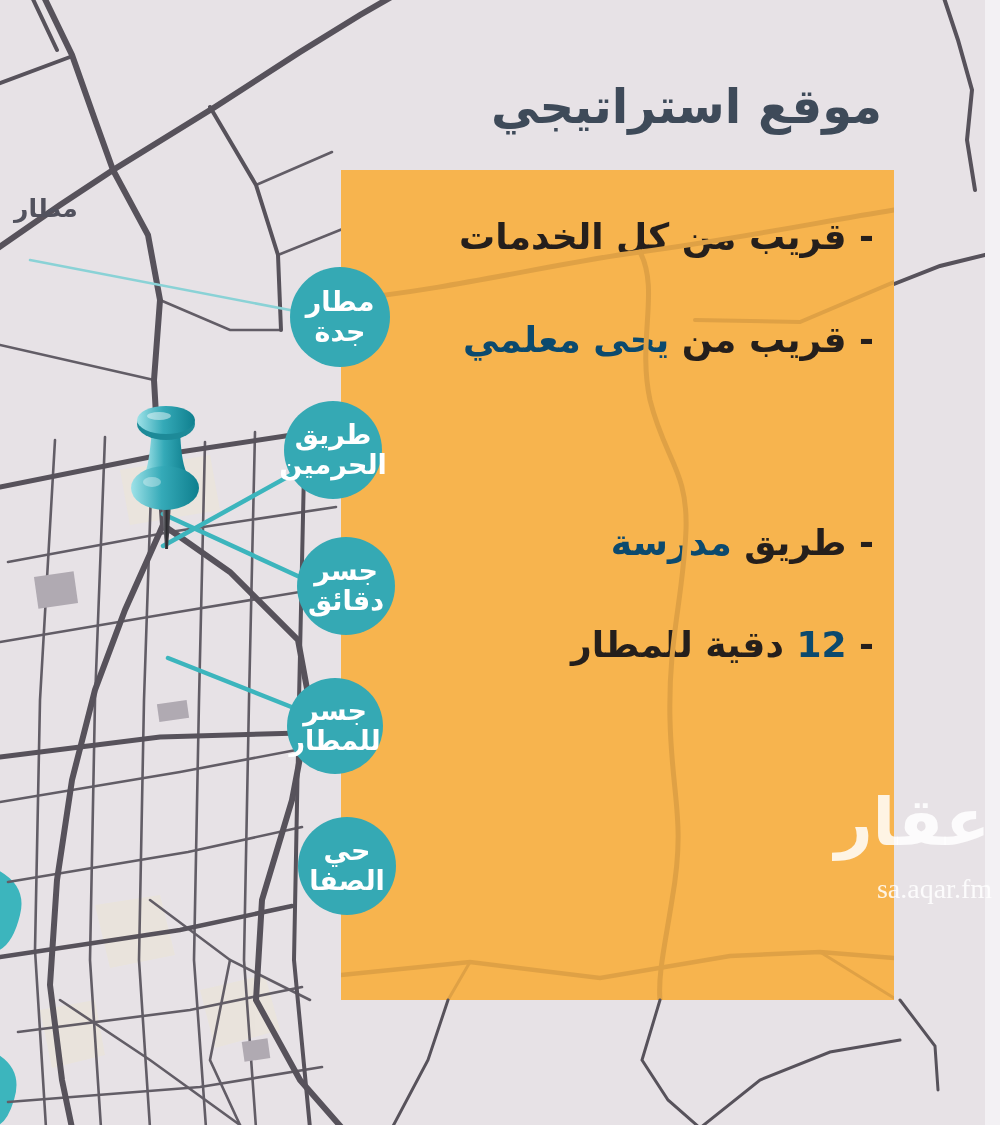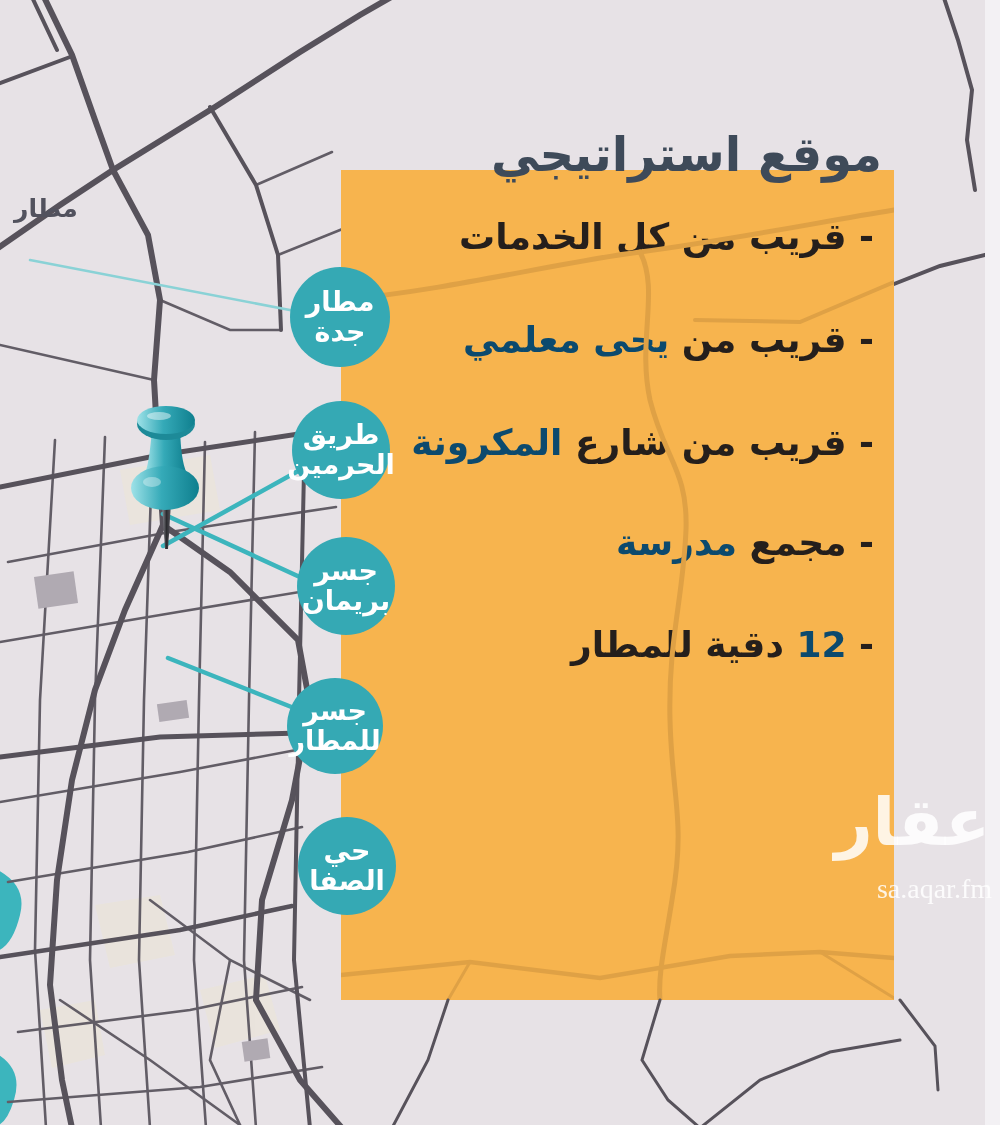--- a/index.html
+++ b/index.html
@@ -9,41 +9,41 @@
     font-family:"DejaVu Sans",sans-serif;
   }
   svg.layer{position:absolute;left:0;top:0;}
   .panel{
     position:absolute;left:341px;top:170px;width:553px;height:830px;
     background:#f7b44e;
   }
   .page-title{
     position:absolute;right:118px;top:78px;
     font-size:48px;font-weight:700;color:#3e4a59;
-    direction:rtl;white-space:nowrap;margin-top:48px;
+    direction:rtl;white-space:nowrap;
   }
   .airport-label{
     position:absolute;left:14px;top:194px;
     font-size:25px;font-weight:700;color:#52525e;direction:rtl;
   }
   .bullet{
     position:absolute;right:20px;height:52px;line-height:52px;
     direction:rtl;white-space:nowrap;
     font-size:36px;font-weight:700;color:#251f1c;
   }
   .bullet .hl{color:#0c4a6e;}
   .b1{top:41px}.b2{top:144px}.b3{top:247px}.b4{top:347px}.b5{top:449px}.b6{top:554px}
   .badge{
     position:absolute;border-radius:50%;background:#35a9b4;
     display:flex;flex-direction:column;align-items:center;justify-content:center;
     color:#ffffff;font-weight:700;font-size:27px;line-height:1.12;
     text-align:center;direction:rtl;
   }
   .badge-1{left:290px;top:267px;width:100px;height:100px;}
-  .badge-2{left:292px;top:401px;width:98px;height:98px;}
+  .badge-2{left:284px;top:401px;width:98px;height:98px;}
   .badge-3{left:297px;top:537px;width:98px;height:98px;}
   .badge-4{left:287px;top:678px;width:96px;height:96px;}
   .badge-5{left:298px;top:817px;width:98px;height:98px;justify-content:center;}
   .watermark{position:absolute;right:0;top:0;width:1000px;height:1125px;pointer-events:none;margin-top:8px;}
   .wm-logo{
     position:absolute;right:10px;top:782px;
     font-size:66px;font-weight:700;line-height:1;
     color:rgba(255,255,255,0.85);direction:rtl;
   }
   .wm-site{
@@ -121,25 +121,22 @@
     <rect x="985" y="0" width="15" height="1125" fill="#f3f1f4"></rect>
   </svg>
 
   <div class="panel">
     <div class="bullet b1">
       <span>- قريب من كل الخدمات</span><span class="hl"></span><span></span>
     </div>
     <div class="bullet b2">
       <span>- قريب من </span><span class="hl">يحى معلمي</span><span></span>
     </div>
-    <div class="bullet b3">
-      <span>- قريب من شارع </span><span class="hl">المكرونة</span><span></span>
-    </div>
     <div class="bullet b4">
-      <span>- مجمع </span><span class="hl">مدرسة</span><span></span>
+      <span>- طريق </span><span class="hl">مدرسة</span><span></span>
     </div>
     <div class="bullet b5">
       <span>- </span><span class="hl">12</span><span> دقية للمطار</span>
     </div>
   </div>
 
   <svg class="layer" width="1000" height="1125" viewBox="0 0 1000 1125">
     <defs>
       <clipPath id="panelClip">
           <rect x="341" y="170" width="553" height="830"></rect>
@@ -191,21 +188,21 @@
   <div class="badge badge-1">
     <span>مطار</span>
     <span>جدة</span>
   </div>
   <div class="badge badge-2">
     <span>طريق</span>
     <span>الحرمين</span>
   </div>
   <div class="badge badge-3">
     <span>جسر</span>
-    <span>بريمان</span>
+    <span>دقائق</span>
   </div>
   <div class="badge badge-4">
     <span>جسر</span>
     <span>للمطار</span>
   </div>
   <div class="badge badge-5">
     <span>حي</span>
     <span>الصفا</span>
   </div>
 

